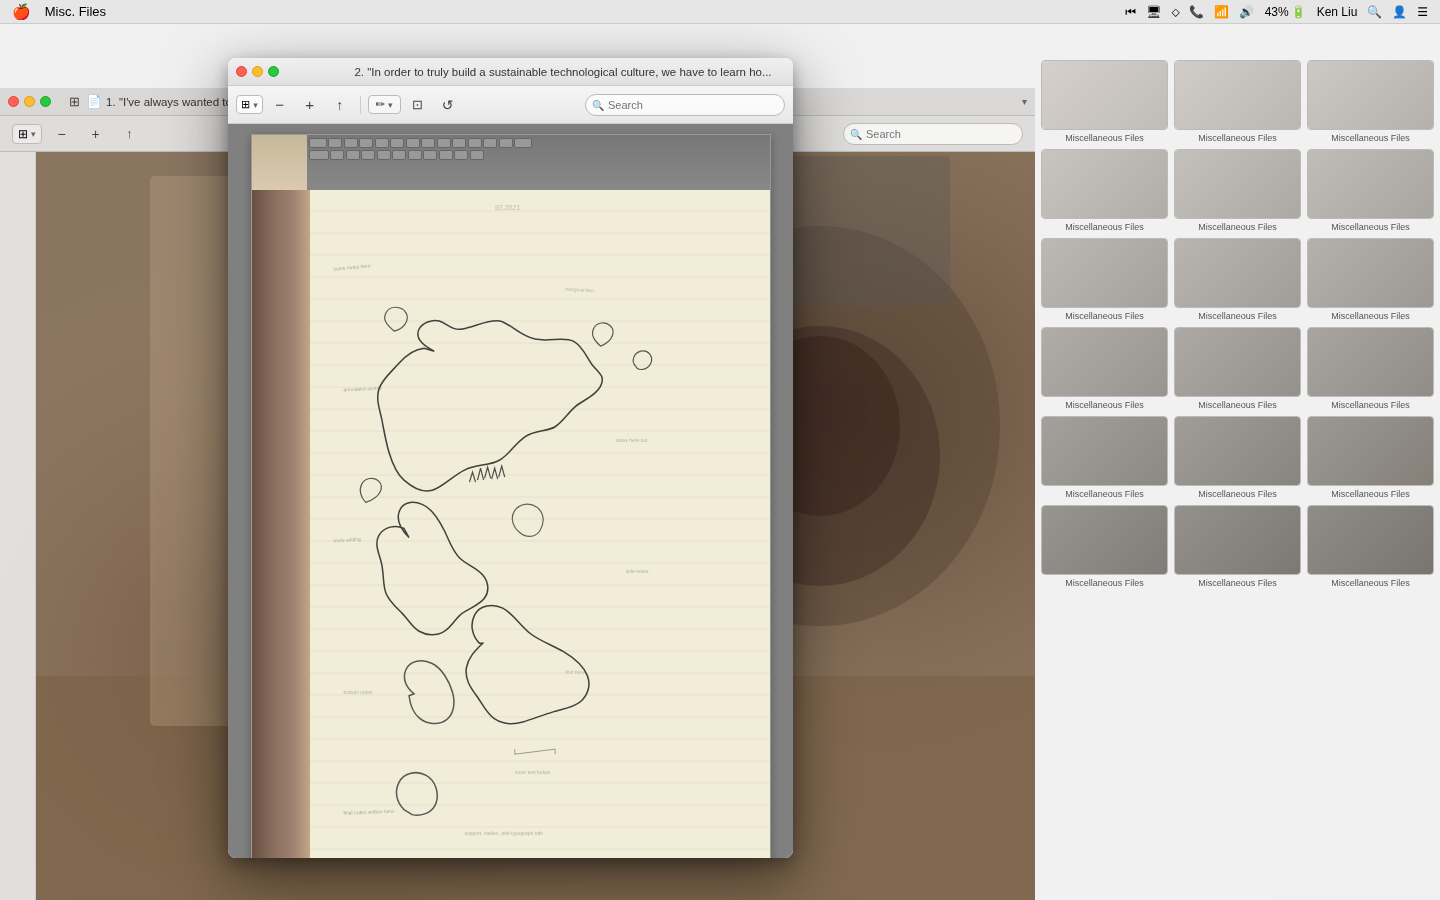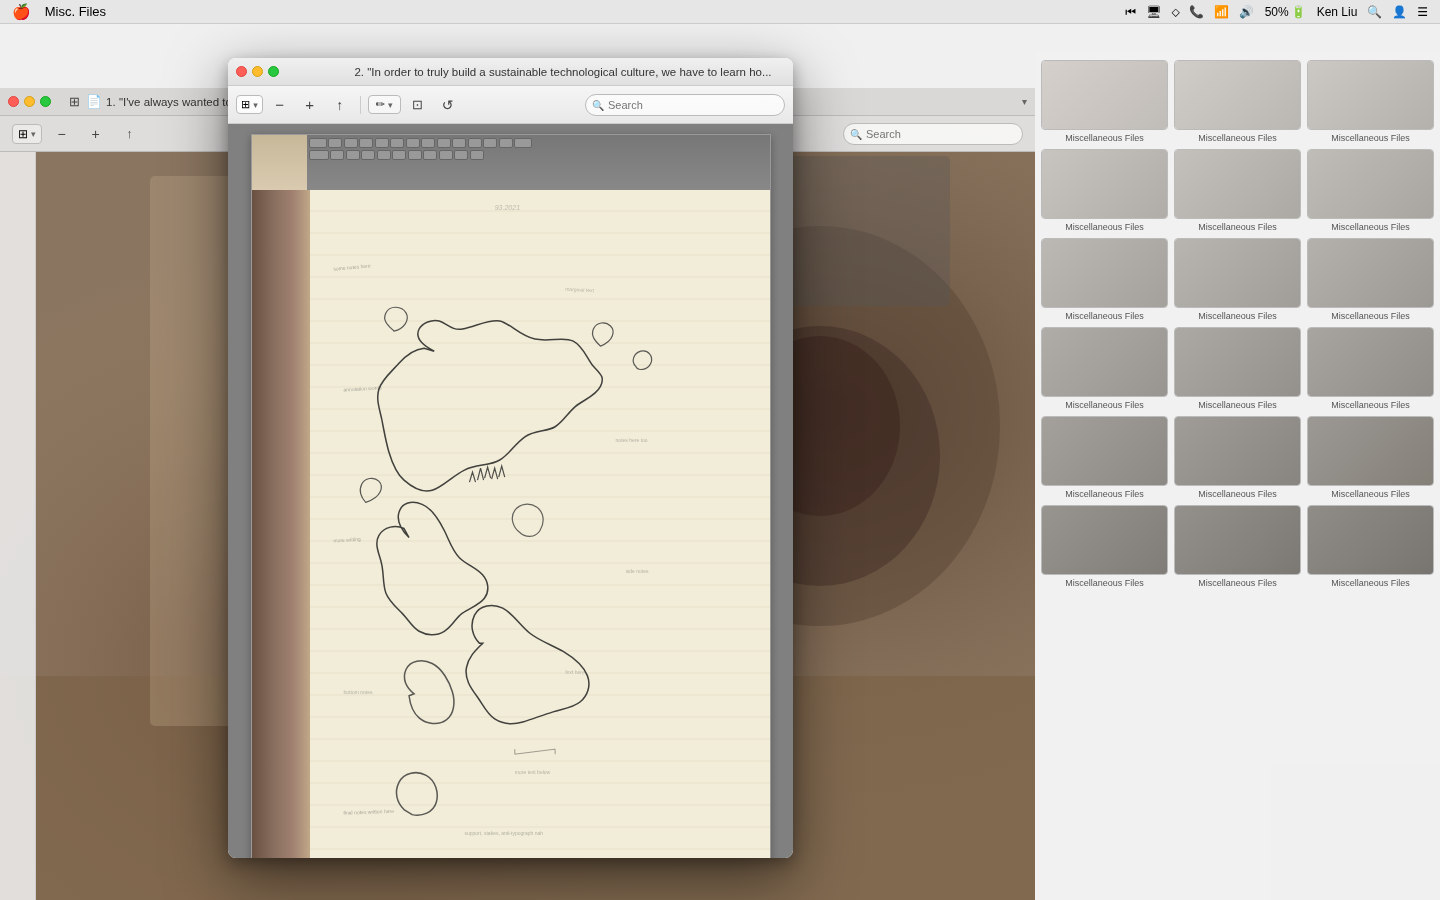--- a/index.html
+++ b/index.html
@@ -314,21 +314,21 @@
     <span>Misc. Files</span>
   </div>
   <div class="menubar-right">
     <span>⏮</span>
     <span>🖥</span>
     <span>⬦</span>
     <span>📞</span>
     <span>📶</span>
     <span>🔊</span>
     <div class="battery-container">
-      <span>50%</span>
+      <span>43%</span>
       <span>🔋</span>
     </div>
     <span>Ken Liu</span>
     <span>🔍</span>
     <span>👤</span>
     <span>☰</span>
   </div>
 </div>
 
 <div class="finder-bg">

